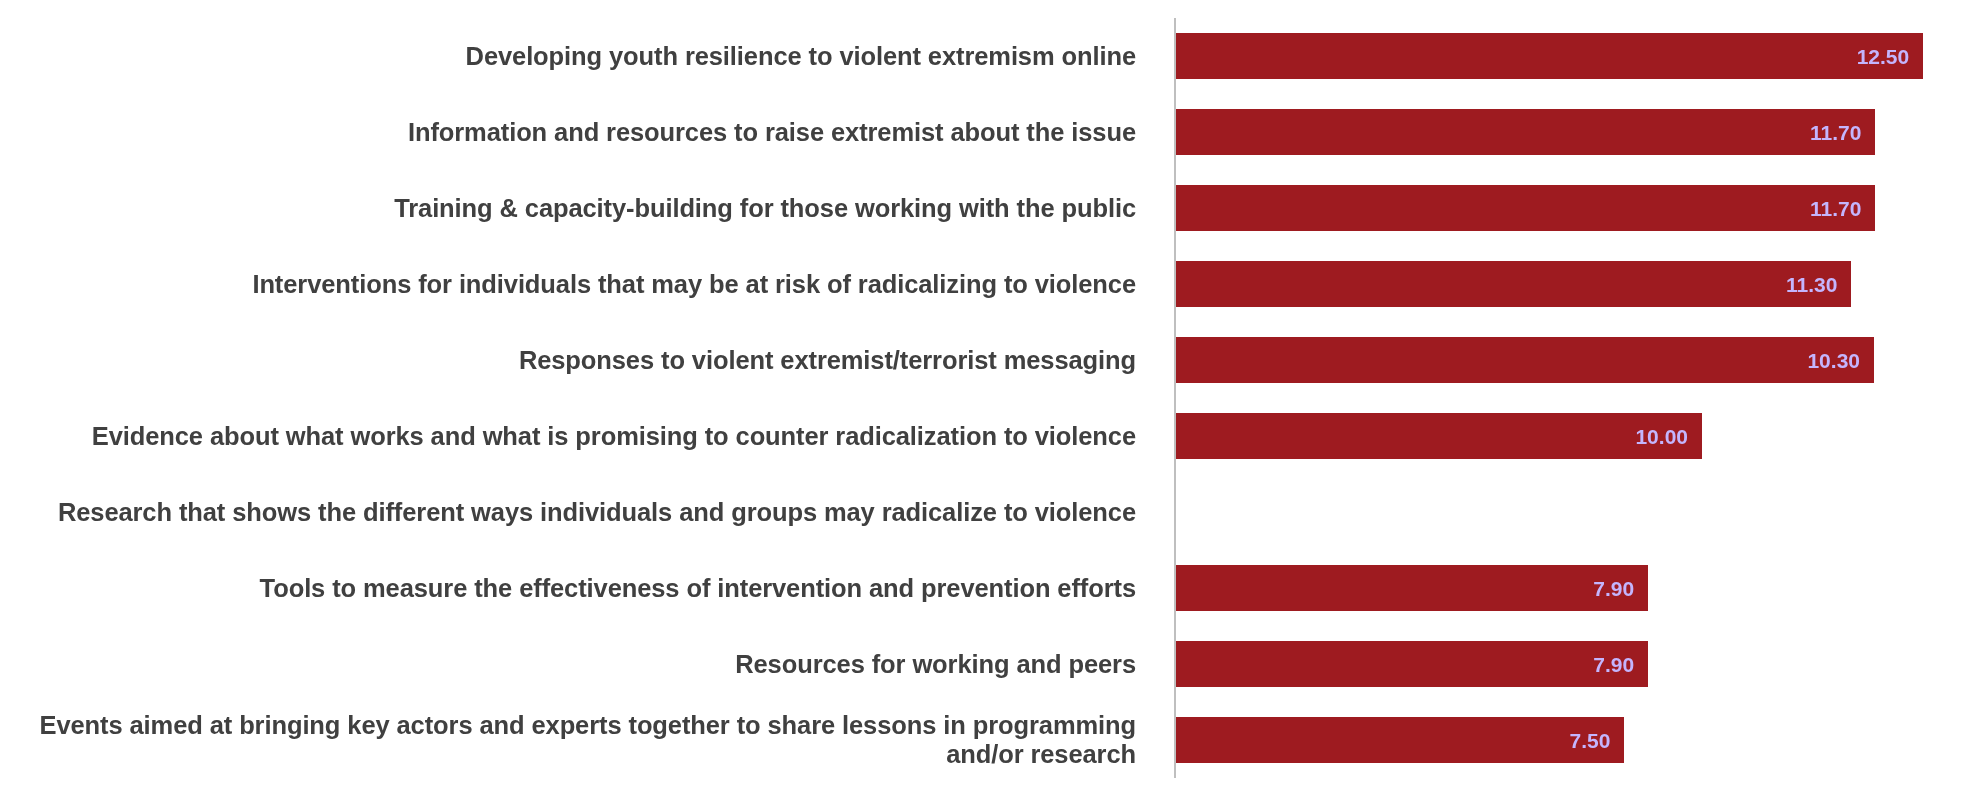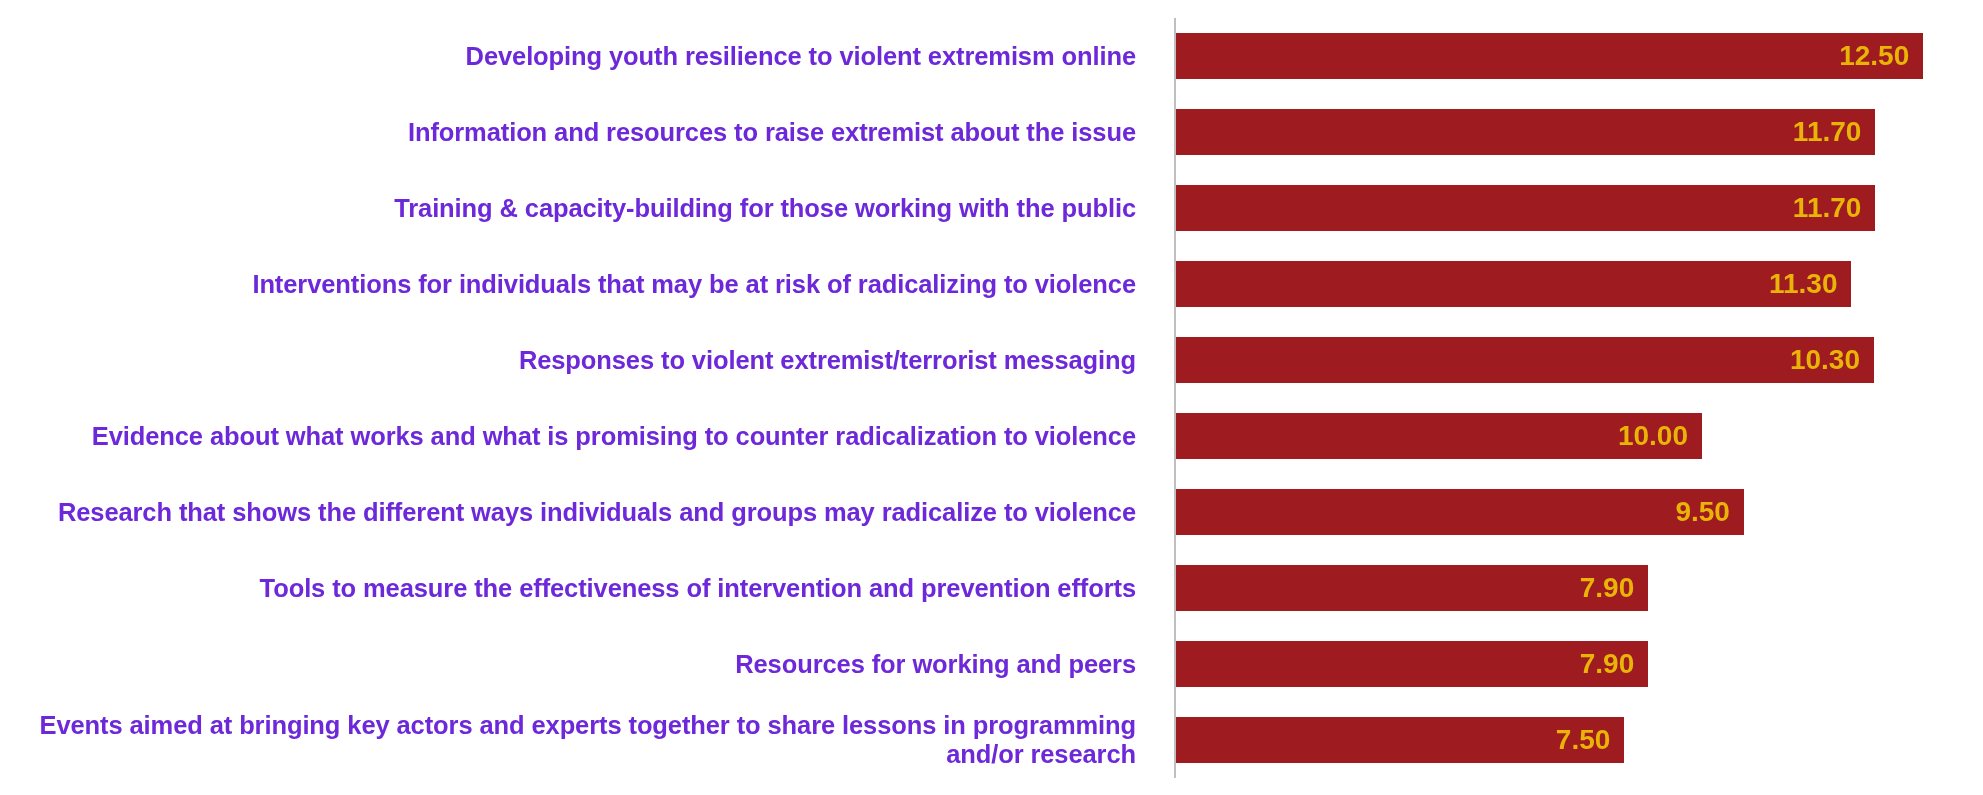--- a/index.html
+++ b/index.html
@@ -50,21 +50,21 @@
     align-items: center;
     position: relative;
   }
   .cat-label {
     width: 1160px;
     box-sizing: border-box;
     padding-right: 24px;
     text-align: right;
     font-size: 25.5px;
     font-weight: bold;
-    color: #6d28d9;
+    color: #404040;
     line-height: 1.12;
     letter-spacing: -0.1px;
   }
   .bar-wrap {
     position: absolute;
     left: 1176px;
     top: 0;
     height: 100%;
     width: 807px;
     display: flex;
@@ -73,22 +73,22 @@
   .bar {
     height: 46px;
     background: #9e1b20;
     display: flex;
     align-items: center;
     justify-content: flex-end;
     box-sizing: border-box;
     padding-right: 14px;
   }
   .bar-value {
-    color: #eab308;
-    font-size: 28px;
+    color: #c4b5fd;
+    font-size: 21px;
     font-weight: bold;
     line-height: 1;
     white-space: nowrap;
   }
 </style>
 </head>
 <body>
 
 <div id="chart-root">
   <div class="plot-area">
@@ -144,25 +144,20 @@
         <div class="cat-label">Evidence about what works and what is promising to counter radicalization to violence</div>
         <div class="bar-wrap">
           <div class="bar" style="width: 526px; background: rgb(158, 27, 32);">
             <span class="bar-value">10.00</span>
           </div>
         </div>
       </div>
 
       <div class="row">
         <div class="cat-label">Research that shows the different ways individuals and groups may radicalize to violence</div>
-        <div class="bar-wrap">
-          <div class="bar" style="width: 567.889px; background: rgb(158, 27, 32);">
-            <span class="bar-value">9.50</span>
-          </div>
-        </div>
       </div>
 
       <div class="row">
         <div class="cat-label">Tools to measure the effectiveness of intervention and prevention efforts</div>
         <div class="bar-wrap">
           <div class="bar" style="width: 472.244px; background: rgb(158, 27, 32);">
             <span class="bar-value">7.90</span>
           </div>
         </div>
       </div>

